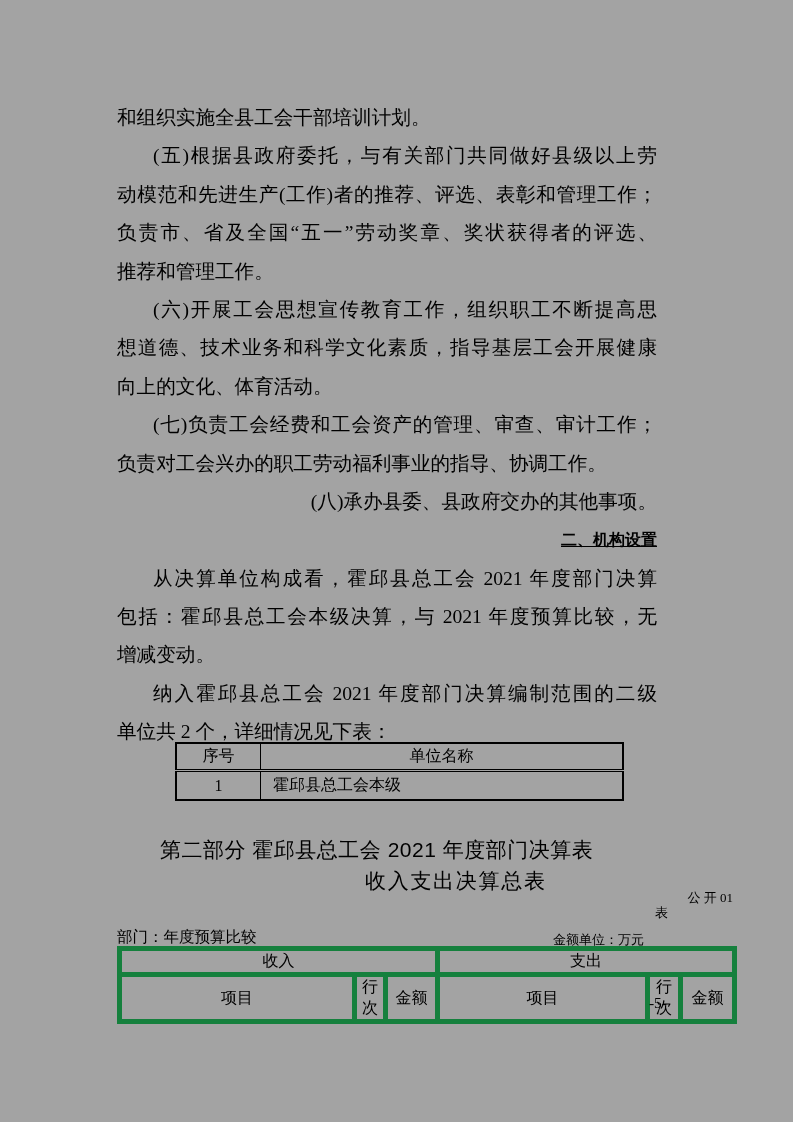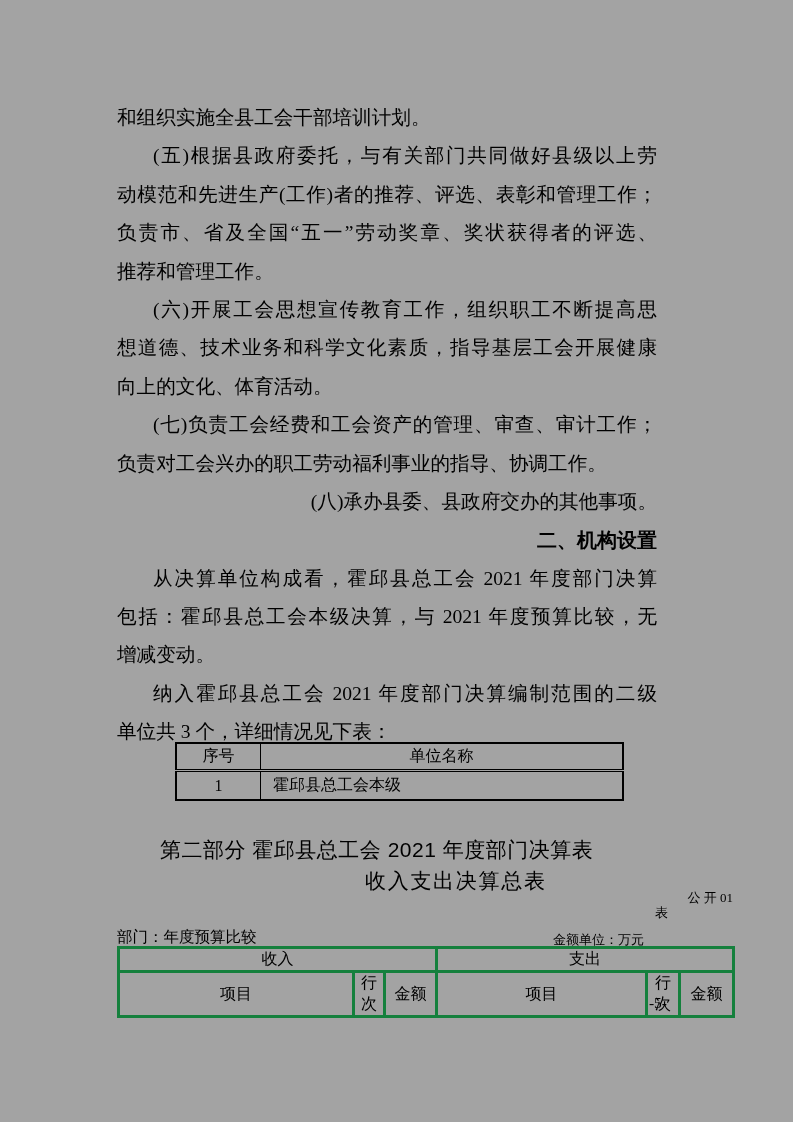--- a/index.html
+++ b/index.html
@@ -21,21 +21,22 @@
     width: 540px;
     font-size: 19.6px;
     line-height: 38.4px;
   }
   .ln { height: 38.4px; text-align: left; }
   .ln.just { text-align: justify; text-align-last: justify; }
   .ln.ind { text-indent: 36px; text-align: right; }
   .ln.hd {
     font-weight: bold;
     font-family: "Liberation Sans", "DejaVu Sans", sans-serif;
-    font-size: 20px;
+    font-size: 16px;
+    text-decoration: underline;
   }
 
   
   .unit-table {
     position: absolute;
     left: 175px;
     top: 742px;
     width: 449px;
     border-collapse: collapse;
     table-layout: fixed;
@@ -105,21 +106,21 @@
     position: absolute;
     left: 117px;
     top: 946px;
     width: 615px;
     border-collapse: collapse;
     table-layout: fixed;
     border: 2px solid #000;
     font-size: 16px;
   }
   .sum-table td {
-    border: 3px solid #15803d;
+    border: 5px solid #15803d;
     padding: 0;
     text-align: center;
     overflow: hidden;
   }
   .sum-table .r1 td { height: 17px; }
   .sum-table .r2 td { height: 20px; }
 
   .pageno {
     position: absolute;
     left: 630px;
@@ -144,21 +145,21 @@
     <div class="ln just">想道德、技术业务和科学文化素质，指导基层工会开展健康</div>
     <div class="ln">向上的文化、体育活动。</div>
     <div class="ln ind just">(七)负责工会经费和工会资产的管理、审查、审计工作；</div>
     <div class="ln">负责对工会兴办的职工劳动福利事业的指导、协调工作。</div>
     <div class="ln ind">(八)承办县委、县政府交办的其他事项。</div>
     <div class="ln ind hd">二、机构设置</div>
     <div class="ln ind just">从决算单位构成看，霍邱县总工会 2021 年度部门决算</div>
     <div class="ln just">包括：霍邱县总工会本级决算，与 2021 年度预算比较，无</div>
     <div class="ln">增减变动。</div>
     <div class="ln ind just">纳入霍邱县总工会 2021 年度部门决算编制范围的二级</div>
-    <div class="ln">单位共 3 个，详细情况见下表：</div>
+    <div class="ln">单位共 2 个，详细情况见下表：</div>
   </div>
 
   <table class="unit-table">
     <tbody>
         <tr class="hdr">
       <th class="c1">序号</th>
       <th>单位名称</th>
     </tr>
     <tr class="drow">
       <td class="c1">1</td>

